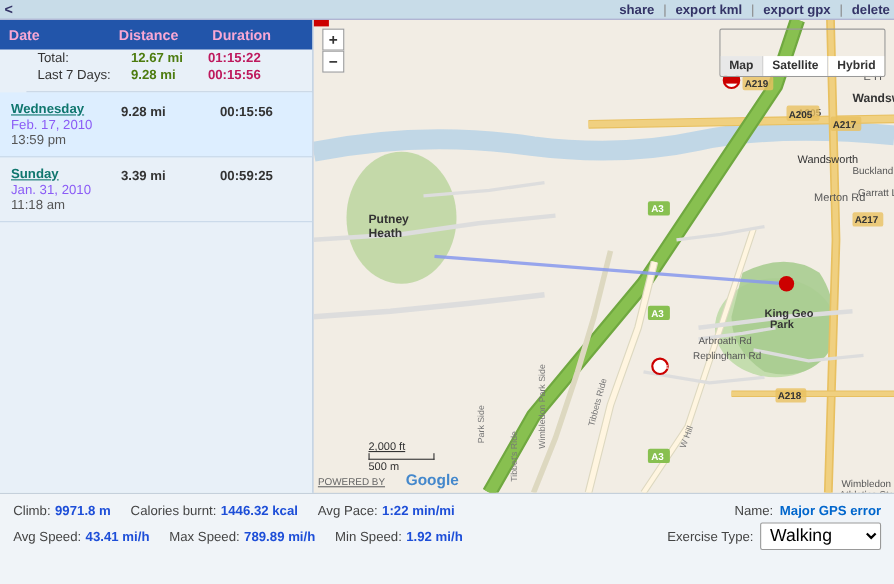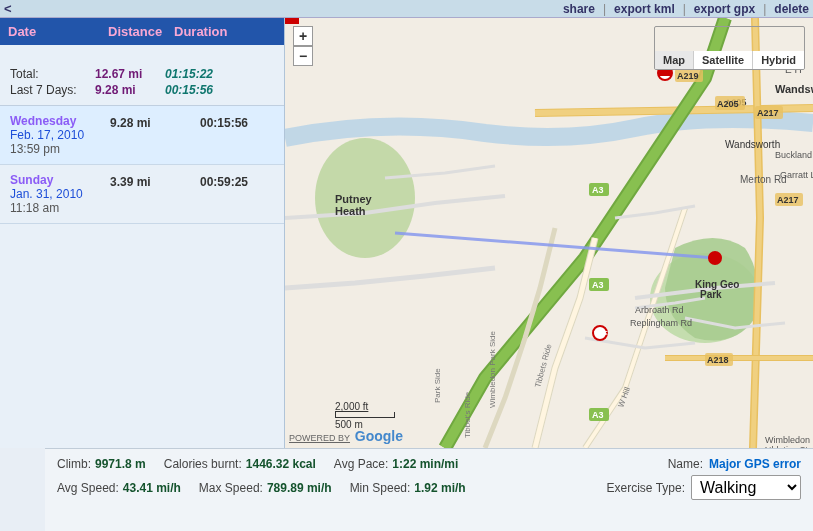--- a/index.html
+++ b/index.html
@@ -37,43 +37,44 @@
 
     .sidebar-header {
       background: #2255aa;
       color: #f9a8d4;
       display: flex;
       padding: 6px 8px;
       font-weight: bold;
       font-size: 13px;
     }
     .sidebar-header .col-date { width: 100px; }
-    .sidebar-header .col-distance { width: 66px; }
+    .sidebar-header .col-distance { width: 85px; }
     .sidebar-header .col-duration { flex: 1; }
 
     .sidebar-totals {
-      padding: 22px 10px 6px;
+      padding: 0 10px 6px;
       border-bottom: 1px solid #c0cfe0;
+      margin-left: 24px;
     }
     .sidebar-totals .row { display: flex; align-items: center; margin-bottom: 2px; }
     .sidebar-totals .label { color: #333; width: 85px; }
-    .sidebar-totals .value-dist { color: #701a75; font-weight: bold; width: 70px; }
-    .sidebar-totals .value-dur { color: #0f766e; font-weight: bold; font-style: italic; }
+    .sidebar-totals .value-dist { color: #4d7c0f; font-weight: bold; width: 70px; }
+    .sidebar-totals .value-dur { color: #be185d; font-weight: bold; }
 
     .activity-item {
       padding: 8px 10px;
       border-bottom: 1px solid #c8d8e8;
       cursor: pointer;
     }
     .activity-item.active { background: #ddeeff; }
 
     .activity-header { display: flex; align-items: flex-start; }
     .activity-date-block { width: 100px; }
-    .activity-date-block .day { font-weight: bold; color: #8b5cf6; }
-    .activity-date-block .date { color: #1d4ed8; }
+    .activity-date-block .day { font-weight: bold; color: #0f766e; text-decoration: underline; }
+    .activity-date-block .date { color: #8b5cf6; }
     .activity-date-block .time { color: #555; }
     .activity-distance { width: 90px; font-weight: bold; color: #333; padding-top: 2px; }
     .activity-duration { font-weight: bold; color: #333; padding-top: 2px; }
 
     
     .map-container {
       flex: 1;
       position: relative;
       overflow: hidden;
     }
@@ -133,34 +134,33 @@
 
     
     .stats-bar {
       background: #f0f4f8;
       border-top: 1px solid #c0ccd8;
       height: 83px;
       padding: 8px 12px;
       display: flex;
       flex-direction: column;
       gap: 4px;
-      margin-left: 45px;
     }
     .stats-row {
       display: flex;
       align-items: center;
       gap: 0;
     }
     .stat-group {
       display: flex;
       align-items: center;
       margin-right: 18px;
     }
     .stat-label { color: #444; margin-right: 4px; }
-    .stat-value { font-weight: bold; color: #14532d; }
+    .stat-value { font-weight: bold; color: #1d4ed8; }
 
     .name-group {
       margin-left: auto;
       display: flex;
       align-items: center;
       gap: 6px;
     }
     .name-label { color: #444; }
     .name-link { color: #0066cc; text-decoration: none; font-weight: bold; }
 
@@ -404,21 +404,21 @@
     
     <div class="scale-bar">
       <span class="scale-label">2,000 ft</span>
       <div class="scale-line"></div>
       <span class="scale-label2">500 m</span>
     </div>
 
     
     <div class="map-footer">
       <span style="font-size:9px; color:#666;text-decoration:underline;">POWERED BY</span>
-      <span style="font-size:14px; font-weight:bold; color:#4488cc; margin-left:2px;">Google</span>
+      <span style="font-size:14px; font-weight:bold; color:#4488cc; margin-left:16px;">Google</span>
     </div>
 
   </div>
 </div>
 
 <div class="stats-bar">
   <div class="stats-row">
     <div class="stat-group">
       <span class="stat-label">Climb:</span>
       <span class="stat-value">9971.8 m</span>

